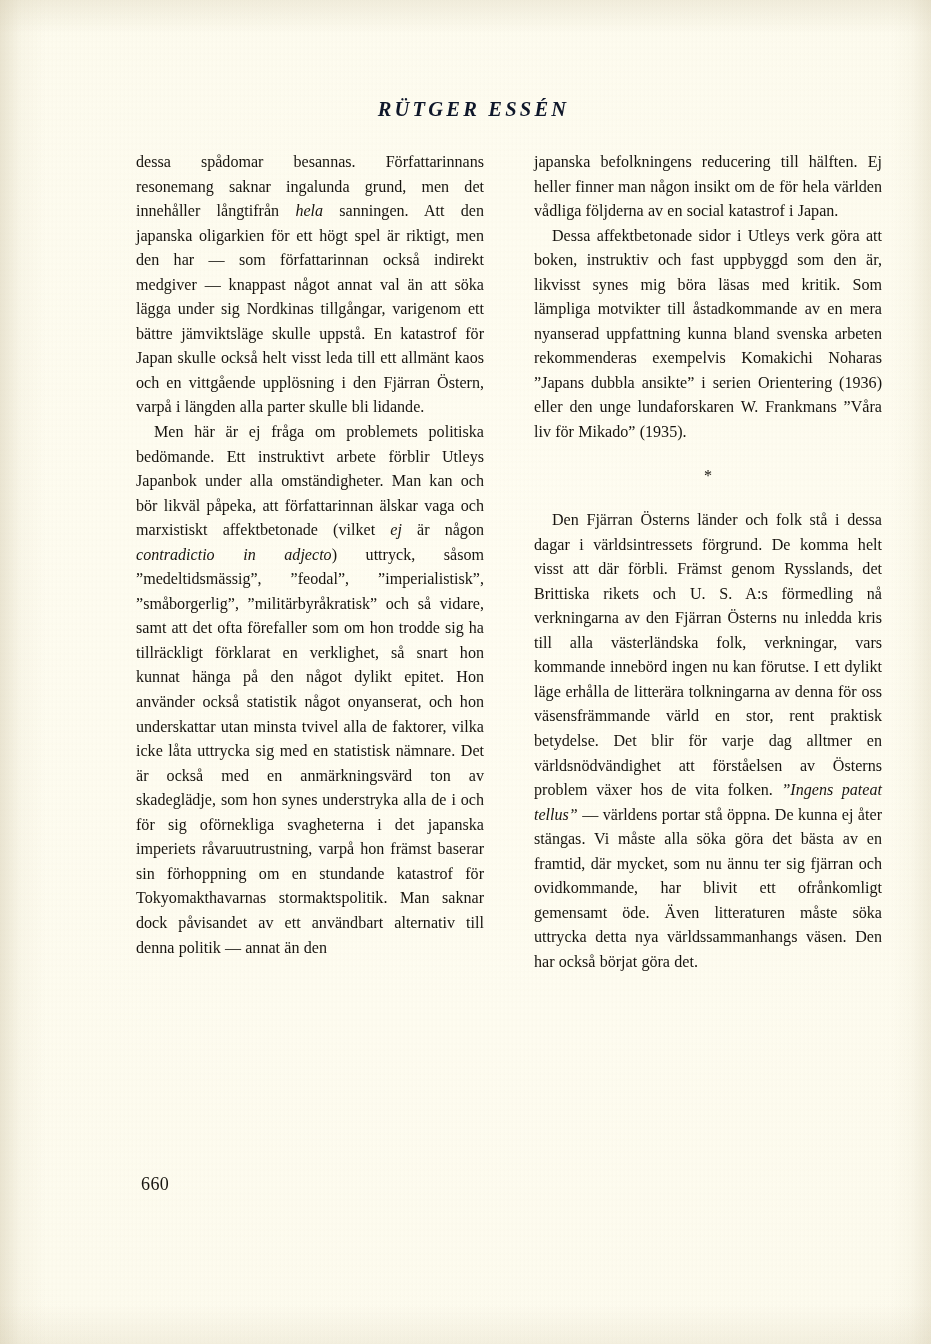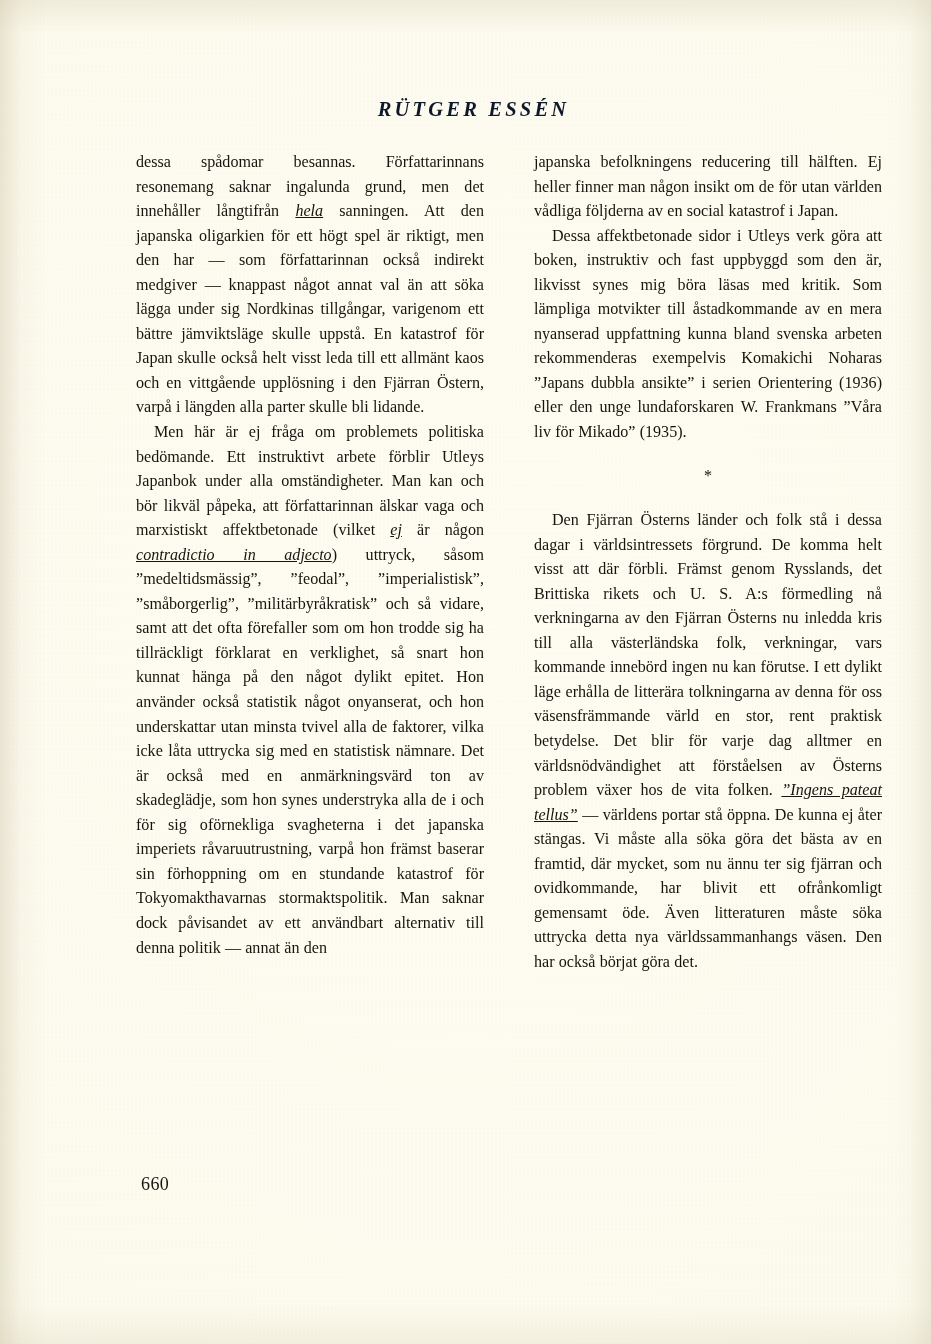--- a/index.html
+++ b/index.html
@@ -106,21 +106,20 @@
     -webkit-hyphens: none;
     hyphens: none;
     color: #17140f;
     word-spacing: 0.2px;
   }
   .col p.indent {
     text-indent: 18px;
   }
   .col p em {
     font-style: italic;
-    text-decoration: underline;
   }
 
   .divider-star {
     text-align: center;
     font-size: 16.1px;
     line-height: 24.55px;
     margin: 0;
     padding: 19px 0 20px 0;
     color: #17140f;
     letter-spacing: 0;
@@ -147,21 +146,21 @@
   <div class="running-head">RÜTGER ESSÉN</div>
 
   <div class="columns">
 
     <div class="col" id="left-column">
         <p>dessa spådomar besannas. Författarinnans resonemang saknar ingalunda grund, men det innehåller långtifrån <em>hela</em> sanningen. Att den japanska oligarkien för ett högt spel är riktigt, men den har — som författarinnan också indirekt medgiver — knappast något annat val än att söka lägga under sig Nordkinas tillgångar, varigenom ett bättre jämviktsläge skulle uppstå. En katastrof för Japan skulle också helt visst leda till ett allmänt kaos och en vittgående upplösning i den Fjärran Östern, varpå i längden alla parter skulle bli lidande.</p>
         <p class="indent">Men här är ej fråga om problemets politiska bedömande. Ett instruktivt arbete förblir Utleys Japanbok under alla omständigheter. Man kan och bör likväl påpeka, att författarinnan älskar vaga och marxistiskt affektbetonade (vilket <em>ej</em> är någon <em>contradictio in adjecto</em>) uttryck, såsom ”medeltidsmässig”, ”feodal”, ”imperialistisk”, ”småborgerlig”, ”militärbyråkratisk” och så vidare, samt att det ofta förefaller som om hon trodde sig ha tillräckligt förklarat en verklighet, så snart hon kunnat hänga på den något dylikt epitet. Hon använder också statistik något onyanserat, och hon underskattar utan minsta tvivel alla de faktorer, vilka icke låta uttrycka sig med en statistisk nämnare. Det är också med en anmärkningsvärd ton av skadeglädje, som hon synes understryka alla de i och för sig oförnekliga svagheterna i det japanska imperiets råvaruutrustning, varpå hon främst baserar sin förhoppning om en stundande katastrof för Tokyomakthavarnas stormaktspolitik. Man saknar dock påvisandet av ett användbart alternativ till denna politik — annat än den</p>
       </div>
 
     <div class="col" id="right-column">
-        <p>japanska befolkningens reducering till hälften. Ej heller finner man någon insikt om de för utan världen vådliga följderna av en social katastrof i Japan.</p>
+        <p>japanska befolkningens reducering till hälften. Ej heller finner man någon insikt om de för hela världen vådliga följderna av en social katastrof i Japan.</p>
         <p class="indent">Dessa affektbetonade sidor i Utleys verk göra att boken, instruktiv och fast uppbyggd som den är, likvisst synes mig böra läsas med kritik. Som lämpliga motvikter till åstadkommande av en mera nyanserad uppfattning kunna bland svenska arbeten rekommenderas exempelvis Komakichi Noharas ”Japans dubbla ansikte” i serien Orientering (1936) eller den unge lundaforskaren W. Frankmans ”Våra liv för Mikado” (1935).</p>
         <div class="divider-star">*</div>
         <p class="indent">Den Fjärran Österns länder och folk stå i dessa dagar i världsintressets förgrund. De komma helt visst att där förbli. Främst genom Rysslands, det Brittiska rikets och U. S. A:s förmedling nå verkningarna av den Fjärran Österns nu inledda kris till alla västerländska folk, verkningar, vars kommande innebörd ingen nu kan förutse. I ett dylikt läge erhålla de litterära tolkningarna av denna för oss väsensfrämmande värld en stor, rent praktisk betydelse. Det blir för varje dag alltmer en världsnödvändighet att förståelsen av Österns problem växer hos de vita folken. <em>”Ingens pateat tellus”</em> — världens portar stå öppna. De kunna ej åter stängas. Vi måste alla söka göra det bästa av en framtid, där mycket, som nu ännu ter sig fjärran och ovidkommande, har blivit ett ofrånkomligt gemensamt öde. Även litteraturen måste söka uttrycka detta nya världssammanhangs väsen. Den har också börjat göra det.</p>
       </div>
 
   </div>
 
   <div class="folio">660</div>
 
 </div>

